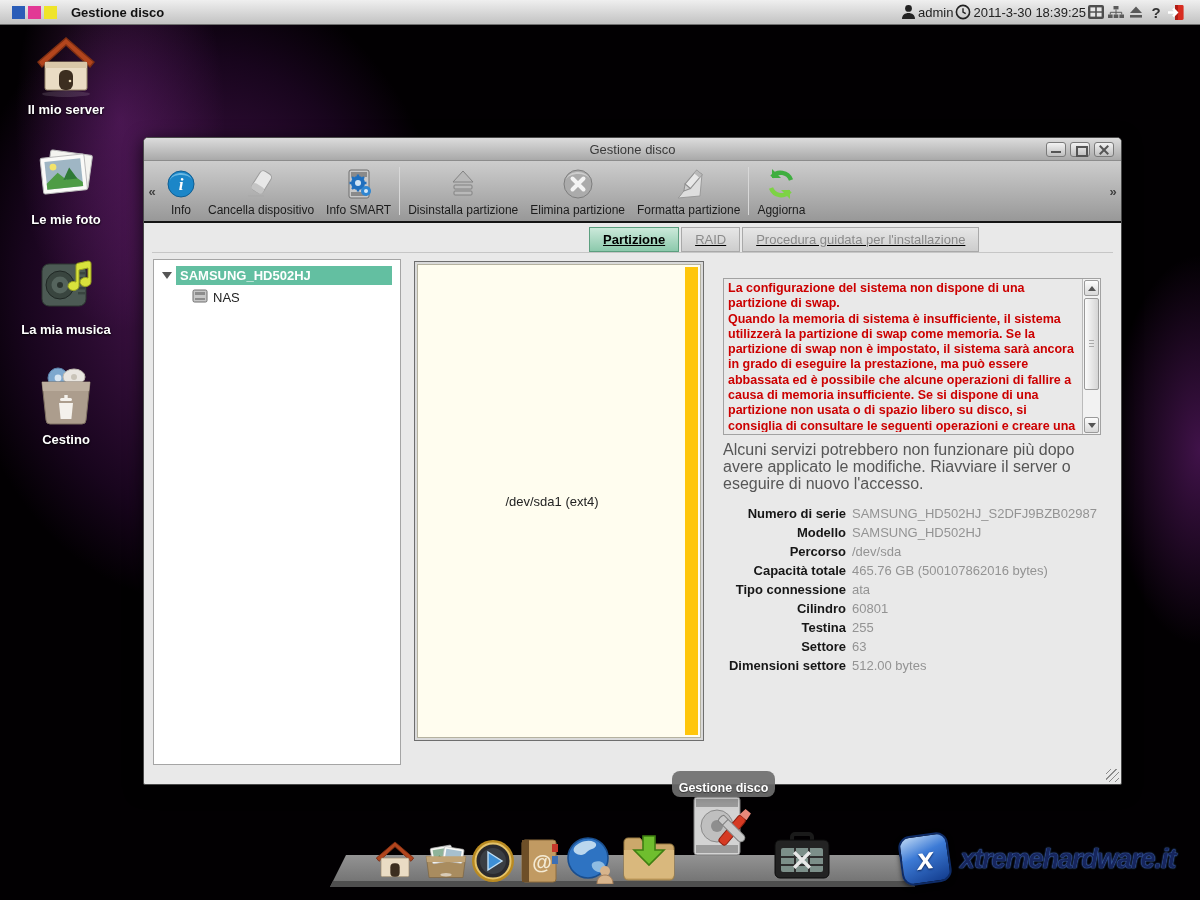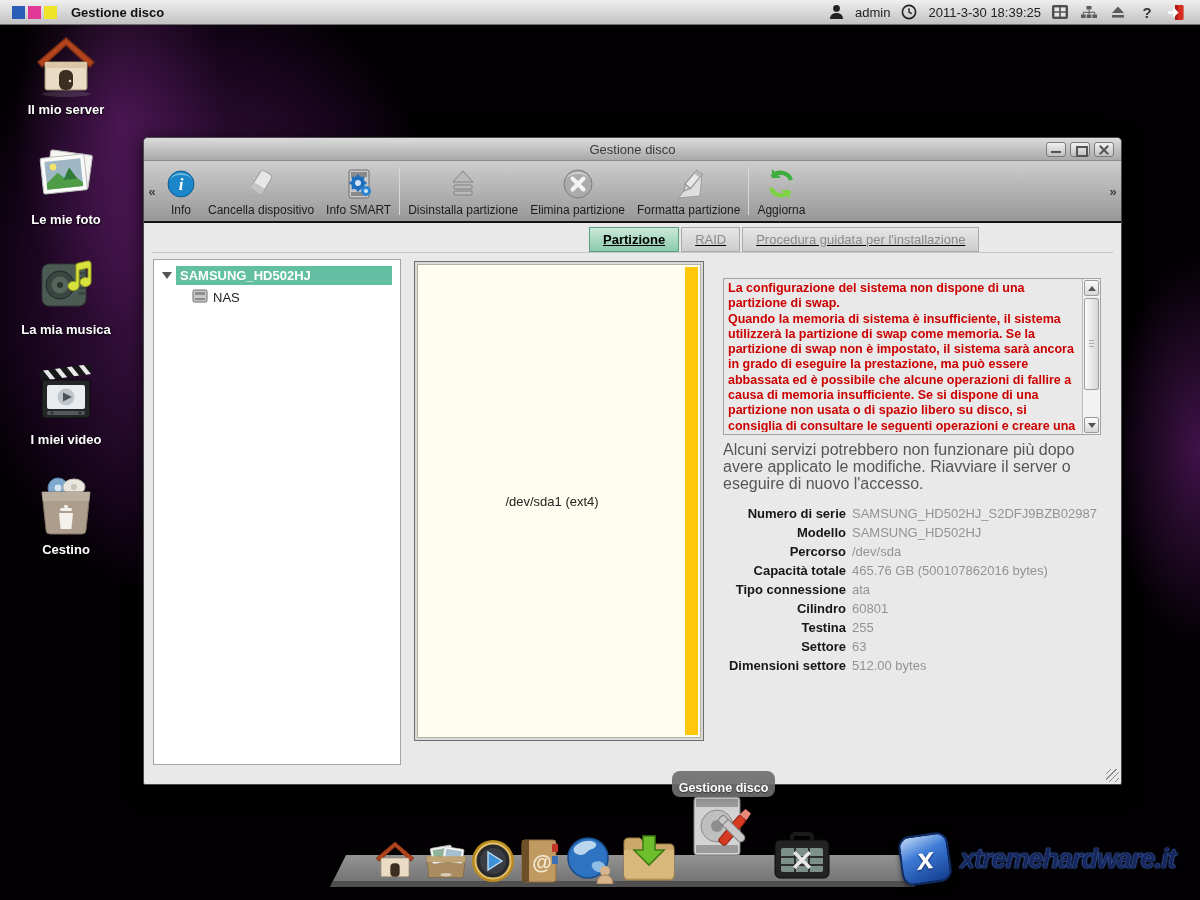--- a/index.html
+++ b/index.html
@@ -12,21 +12,21 @@
       radial-gradient(ellipse 120px 260px at 1200px 450px, rgba(140,40,160,.45), transparent 75%),
       #020002; }
 
   
   .topbar { position:absolute; top:0; left:0; width:1200px; height:25px;
     background:linear-gradient(#EFEFEF,#C2C2C2); border-bottom:1px solid #6F6F6F;
     display:flex; align-items:center; z-index:50; }
   .logo-squares { display:flex; gap:3px; margin-left:12px; }
   .logo-squares i { width:13px; height:13px; display:block; }
   .topbar-title { font-size:13px; font-weight:bold; color:#111; margin-left:14px; }
-  .topbar-right { margin-left:auto; display:flex; align-items:center; gap:9px; margin-right:14px; }
+  .topbar-right { margin-left:auto; display:flex; align-items:center; margin-right:14px; }
   .tb-txt { font-size:13px; color:#222; }
   .tb-ic { width:20px; height:18px; display:flex; align-items:center; justify-content:center; }
   .help-glyph { font-size:15px; font-weight:bold; color:#333; }
 
   
   .desk-col { position:absolute; left:8px; top:32px; width:116px; z-index:5; }
   .desk-item { width:116px; height:110px; text-align:center; margin-bottom:0; }
   .desk-item svg { display:block; margin:0 auto; }
   .desk-label { display:block; margin-top:4px; color:#FFF; font-size:13px; font-weight:bold;
     text-shadow:0 1px 2px #000; }
@@ -258,39 +258,20 @@
               <rect x="46" y="35" width="7" height="2.4"></rect>
               <rect x="46" y="40" width="7" height="2.4"></rect>
             </g>
         <path d="M44 14c0-2 1-3 3-3l9-2c2 0 3 1 3 3v18a5.5 4.5 0 1 1-3-4V16l-9 2v16a5.5 4.5 0 1 1-3-4z" fill="#D8E23C" stroke="#9AA31F"></path>
       </svg></span>
       <span class="desk-label">La mia musica</span>
     </div>
     <div class="desk-item">
       <span>
       <svg width="68" height="66" viewBox="0 0 68 66">
-        <g transform="rotate(-8 30 14)">
-              <rect x="8" y="6" width="52" height="10" rx="2" fill="#17181A"></rect>
-              <g fill="#E8E8E8">
-                <path d="M12 6l6 10h5L17 6zM24 6l6 10h5L29 6zM36 6l6 10h5L41 6zM48 6l6 10h5L53 6z"></path>
-              </g>
-            </g>
-        <rect x="10" y="18" width="48" height="38" rx="3" fill="#232527" stroke="#0C0D0E"></rect>
-        <rect x="15" y="23" width="38" height="24" rx="2" fill="#E9ECEE"></rect>
-        <circle cx="34" cy="35" r="8.5" fill="#BFC6CB"></circle>
-        <path d="M31 30.5l9 4.5-9 4.5z" fill="#4B5359"></path>
-        <rect x="15" y="49" width="38" height="4" rx="2" fill="#55595D"></rect>
-        <circle cx="20" cy="51" r="1.5" fill="#2B2D2F"></circle>
-            <circle cx="48" cy="51" r="1.5" fill="#2B2D2F"></circle>
-      </svg></span>
-      <span class="desk-label">I miei video</span>
-    </div>
-    <div class="desk-item">
-      <span>
-      <svg width="68" height="66" viewBox="0 0 68 66">
         <circle cx="26" cy="16" r="10" fill="#7EA8CE" stroke="#5C84AC"></circle>
             <circle cx="26" cy="16" r="3.4" fill="#D8E6F2"></circle>
         <ellipse cx="42" cy="15" rx="11" ry="8" fill="#E9E6E0" stroke="#BDB8AE"></ellipse>
             <circle cx="42" cy="15" r="3" fill="#C9C4B8"></circle>
         <path d="M10 20h48l-4 38a4 4 0 0 1-4 4H18a4 4 0 0 1-4-4z" fill="#AC9D8D" stroke="#7E7162"></path>
         <path d="M10 20h48l-1 9H11z" fill="#BDAF9F"></path>
         <g fill="#F4F1EC">
               <rect x="28" y="36" width="12" height="3" rx="1.5"></rect>
               <path d="M27 41h14l-1.6 16h-10.8z"></path>
               <rect x="32.3" y="33" width="3.4" height="3"></rect>

